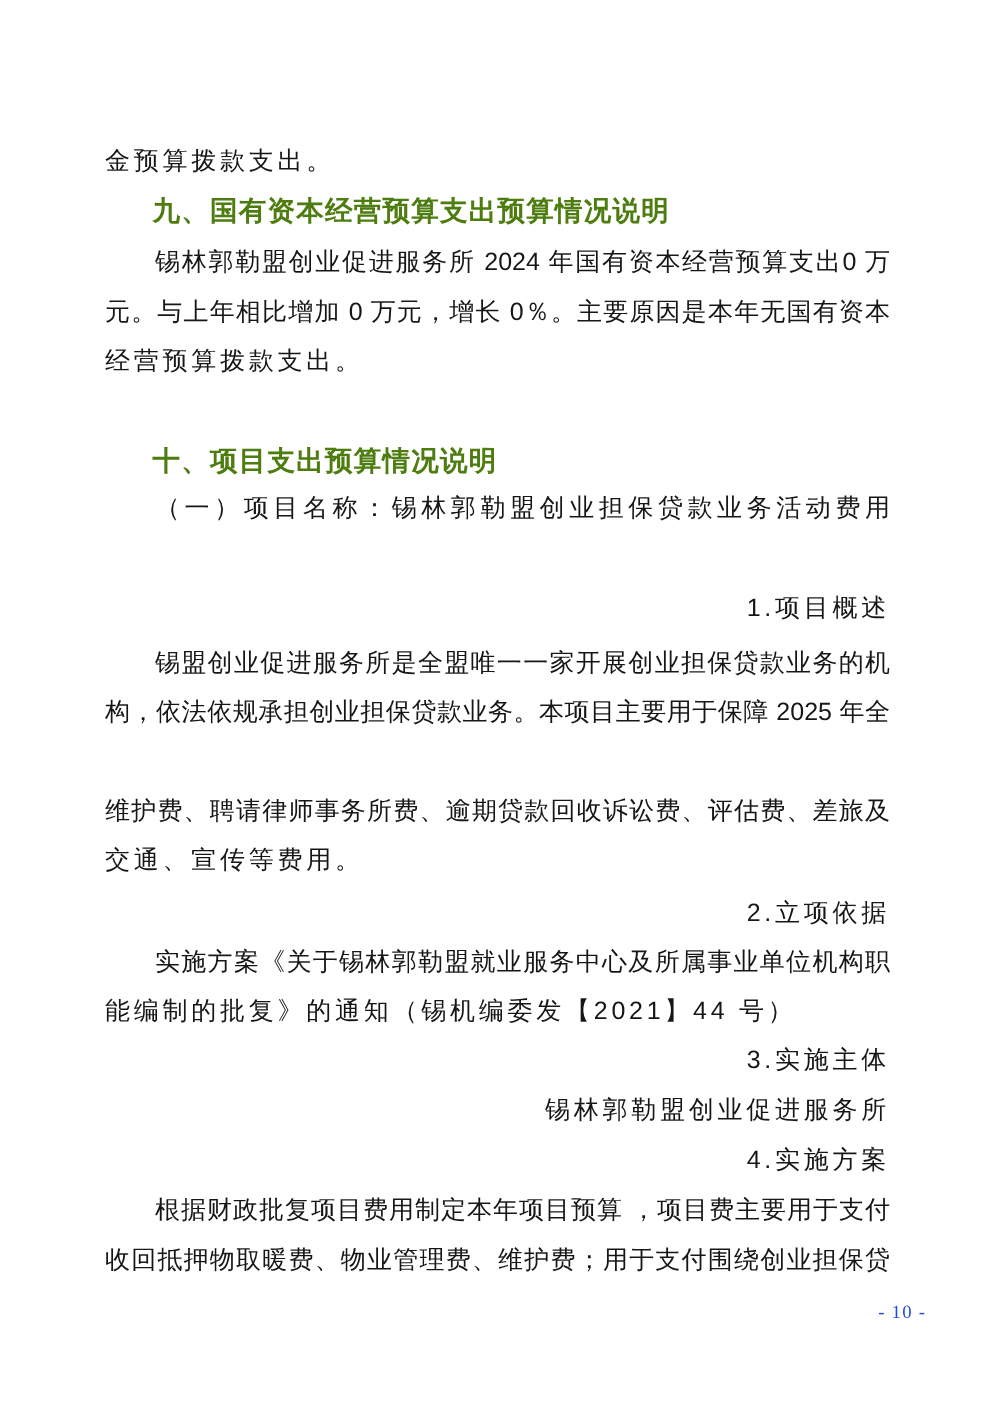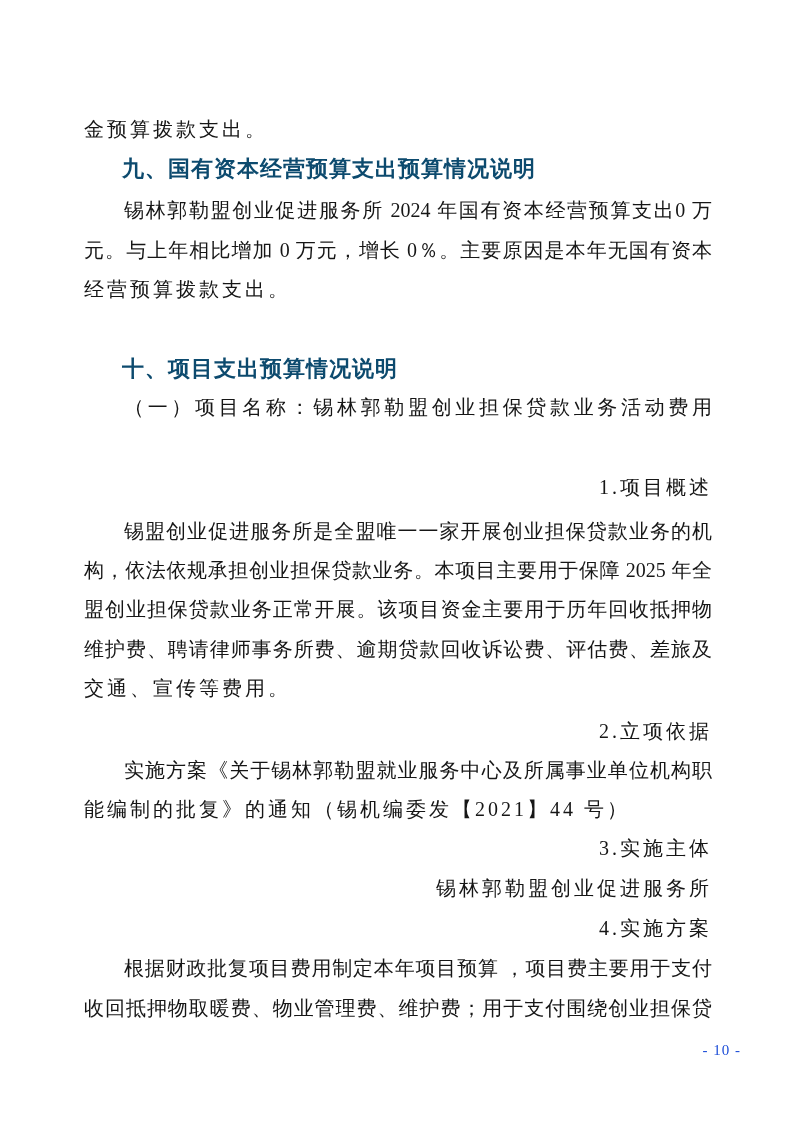--- a/index.html
+++ b/index.html
@@ -17,37 +17,37 @@
   }
   .line {
     position: absolute;
     left: 84px;
     width: 628px;
     font-size: 20px;
     line-height: 26px;
     color: #161616;
     letter-spacing: 3px;
     text-align: left;
-    font-family: Liberation Serif, serif;
+    font-family: Liberation Sans, sans-serif;
   }
   .indent {
     padding-left: 40px;
     width: 588px;
     text-align: right;
   }
   .justify {
     letter-spacing: normal;
     text-align: justify;
     text-align-last: justify;
   }
   .heading {
     font-family: "Liberation Sans", "DejaVu Sans", sans-serif;
     font-weight: 700;
     font-size: 22px;
-    color: #0c4a6e;
+    color: #4d7c0f;
     letter-spacing: 1px;
     padding-left: 38px;
     width: 590px;
   }
   .page-number {
     position: absolute;
     top: 1041px;
     right: 52px;
     font-size: 15px;
     line-height: 18px;
@@ -68,21 +68,20 @@
   <div class="line justify indent" style="top:197px">锡林郭勒盟创业促进服务所 2024 年国有资本经营预算支出0 万</div>
   <div class="line justify" style="top:237px">元。与上年相比增加 0 万元，增长 0％。主要原因是本年无国有资本</div>
   <div class="line" style="top:276px">经营预算拨款支出。</div>
 
   <div class="line heading" style="top:356px">十、项目支出预算情况说明</div>
   <div class="line justify indent" style="top:394px">（一）项目名称：锡林郭勒盟创业担保贷款业务活动费用</div>
 
   <div class="line indent" style="top:474px">1.项目概述</div>
   <div class="line justify indent" style="top:518px">锡盟创业促进服务所是全盟唯一一家开展创业担保贷款业务的机</div>
   <div class="line justify" style="top:557px">构，依法依规承担创业担保贷款业务。本项目主要用于保障 2025 年全</div>
-  <div class="line justify" style="top:596px">盟创业担保贷款业务正常开展。该项目资金主要用于历年回收抵押物</div>
   <div class="line justify" style="top:636px">维护费、聘请律师事务所费、逾期贷款回收诉讼费、评估费、差旅及</div>
   <div class="line" style="top:675px">交通、宣传等费用。</div>
 
   <div class="line indent" style="top:718px">2.立项依据</div>
   <div class="line justify indent" style="top:757px">实施方案《关于锡林郭勒盟就业服务中心及所属事业单位机构职</div>
   <div class="line" style="top:796px">能编制的批复》的通知（锡机编委发【2021】44 号）</div>
 
   <div class="line indent" style="top:835px">3.实施主体</div>
   <div class="line indent" style="top:875px">锡林郭勒盟创业促进服务所</div>
 

